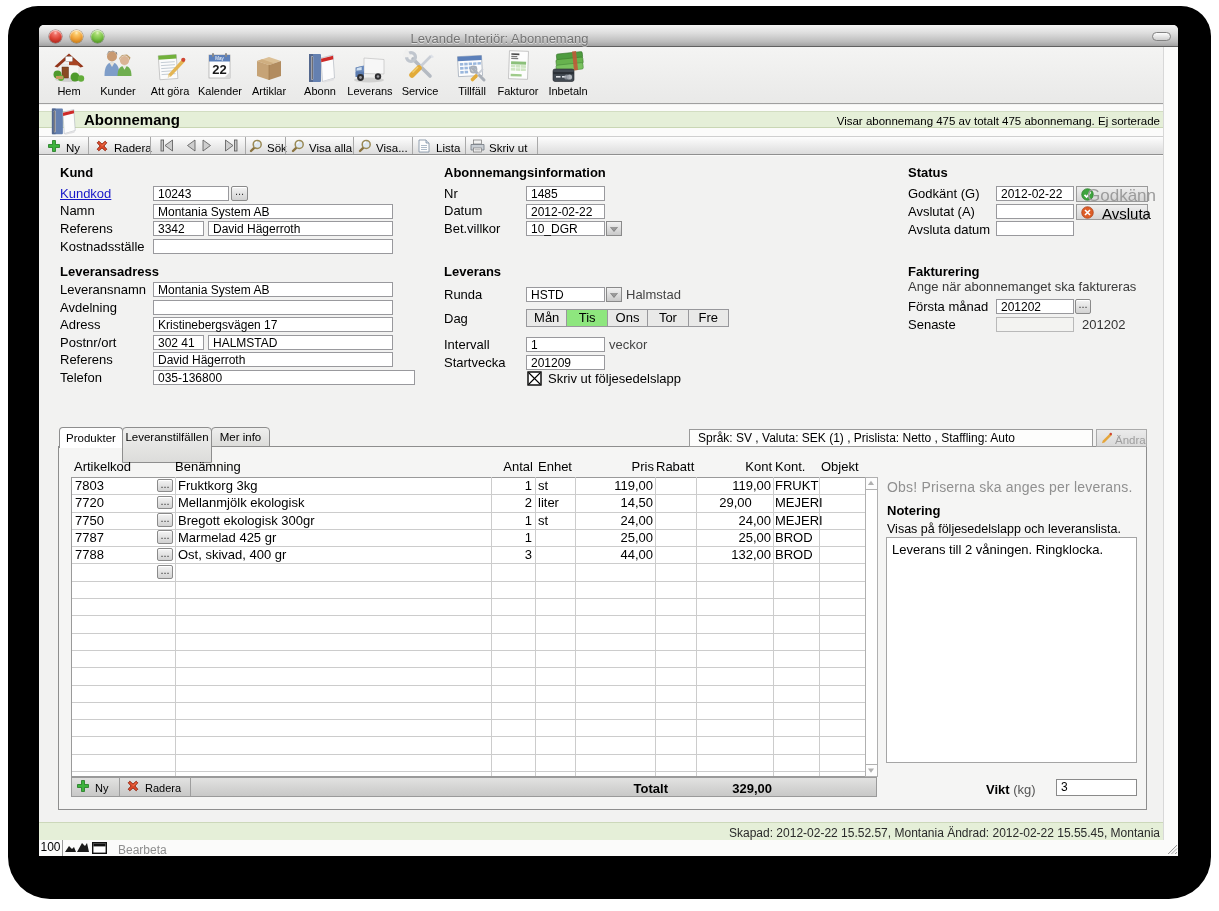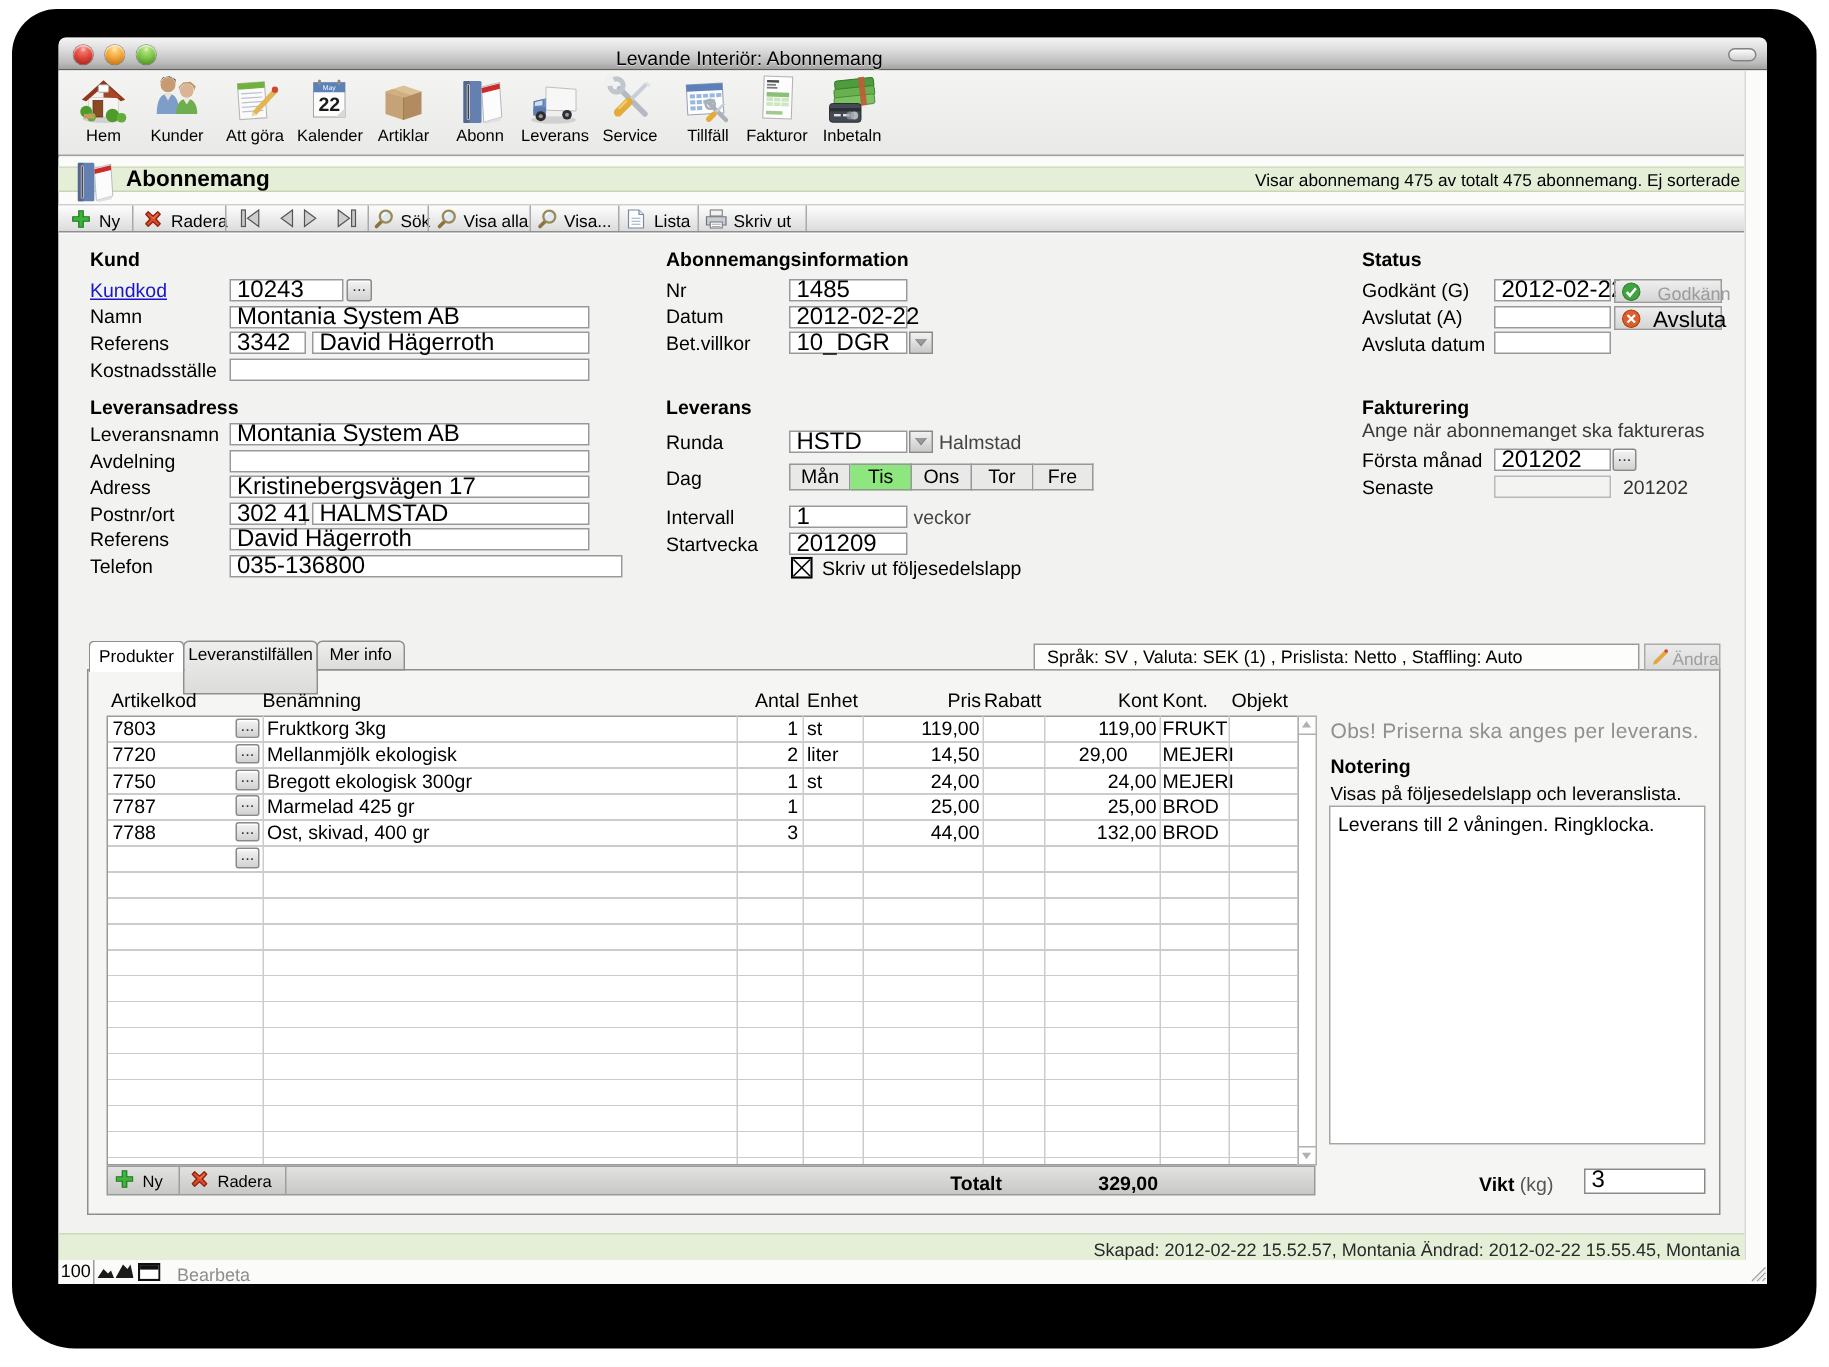--- a/index.html
+++ b/index.html
@@ -1,35 +1,35 @@
 <!DOCTYPE html>
 <html><head><meta charset="utf-8">
 <style>
 *{box-sizing:border-box;margin:0;padding:0}
 html,body{width:1219px;height:911px;background:#fff;font-family:"Liberation Sans",sans-serif;overflow:hidden;position:relative}
 .abs{position:absolute}
 .lbl{position:absolute;font-size:13px;color:#000;white-space:nowrap;line-height:14px}
 .b{font-weight:bold}
-.fld{position:absolute;background:#fff;border:1px solid #99999d;font-size:16px;padding:0 3px 0 4px;white-space:nowrap;line-height:14px}
+.fld{position:absolute;background:#fff;border:1px solid #99999d;font-size:12px;padding:0 3px 0 4px;white-space:nowrap;line-height:14px}
 .fldg{position:absolute;background:#f3f3f1;border:1px solid #b9b9b9;font-size:13px;padding:0 3px 0 4px;white-space:nowrap;line-height:14px}
 .dots{position:absolute;background:linear-gradient(#f4f4f4,#d2d2d2);border:1px solid #8a8a8a;border-radius:2px;font-size:11px;line-height:9px;text-align:center;color:#333;box-shadow:inset 0 1px 0 #fff}
 .vline{position:absolute;width:1px;background:#ccc}
 .sep{position:absolute;width:1px;background:#a9a9a9}
 </style></head>
 <body>
 
 <div class="abs" style="left:8px;top:6px;width:1203px;height:893px;background:#000;border-radius:30px 30px 42px 42px"></div>
 
 <div class="abs" style="left:39px;top:25px;width:1139px;height:831px;background:#f2f2f1;border-radius:5px 5px 0 0"></div>
 
 <div class="abs" style="left:39px;top:25px;width:1139px;height:22px;border-radius:5px 5px 0 0;background:linear-gradient(180deg,#f5f5f5 0%,#dcdcdc 40%,#bcbcbc 80%,#a2a2a2 100%);border-bottom:1px solid #606060"></div>
 <div class="abs" style="left:49px;top:30px;width:13px;height:13px;border-radius:50%;background:radial-gradient(circle at 50% 22%,#ffc9c2 0%,#f07168 18%,#dd4437 50%,#ad271d 85%,#7c150e 100%);box-shadow:inset 0 1px 1px rgba(255,255,255,.7),0 0 0 0.5px rgba(60,10,5,.5)"></div>
 <div class="abs" style="left:70px;top:30px;width:13px;height:13px;border-radius:50%;background:radial-gradient(circle at 50% 22%,#ffeebe 0%,#fbc96a 18%,#f0a33a 50%,#c87a15 85%,#8f5406 100%);box-shadow:inset 0 1px 1px rgba(255,255,255,.7),0 0 0 0.5px rgba(90,55,5,.5)"></div>
 <div class="abs" style="left:91px;top:30px;width:13px;height:13px;border-radius:50%;background:radial-gradient(circle at 50% 22%,#e2f5c0 0%,#a8dc72 18%,#7cc348 50%,#4f9422 85%,#2f6a10 100%);box-shadow:inset 0 1px 1px rgba(255,255,255,.7),0 0 0 0.5px rgba(30,70,10,.5)"></div>
-<div class="abs" style="left:39px;top:31px;width:921px;text-align:center;font-size:13px;color:#000000;text-shadow:0 1px 0 rgba(255,255,255,.55)">Levande Interiör: Abonnemang</div>
+<div class="abs" style="left:39px;top:31px;width:921px;text-align:center;font-size:13px;color:#737373;text-shadow:0 1px 0 rgba(255,255,255,.55)">Levande Interiör: Abonnemang</div>
 <div class="abs" style="left:1152px;top:32px;width:19px;height:9px;border-radius:5px;background:linear-gradient(#fdfdfd,#cfcfcf);border:1px solid #838383"></div>
 
 <div class="abs" style="left:39px;top:47px;width:1124px;height:57px;background:linear-gradient(#f4f4f3,#e9e9e8);border-bottom:1px solid #9f9f9f"></div>
 <div id="toolicons">
 <svg class="abs" style="left:52px;top:50px" width="34" height="34" viewBox="0 0 34 34">
       <ellipse cx="17" cy="29" rx="14" ry="3" fill="#000" opacity=".12"></ellipse>
       <rect x="7" y="15" width="20" height="13" fill="#f6f5f3" stroke="#cfccc4" stroke-width=".5"></rect>
       <path d="M17 3.5 31.5 16.5 28.5 17.5 17 7.5 5.5 17.5 2.5 16.5Z" fill="#93351a"></path>
       <path d="M17 5 29 15.5 17 15Z" fill="#a84524"></path>
       <rect x="13.5" y="6.5" width="7" height="5" rx="1" fill="#fdfdfd" stroke="#9a9a9a" stroke-width=".6"></rect>
@@ -346,21 +346,21 @@
 <div class="lbl" style="left:908px;top:205px">Avslutat (A)</div>
 <div class="lbl" style="left:908px;top:223px">Avsluta datum</div>
 <div class="fld" style="left:996px;top:186px;width:78px;height:15px">2012-02-22</div>
 <div class="fld" style="left:996px;top:203.6px;width:78px;height:15px"></div>
 <div class="fld" style="left:996px;top:221.2px;width:78px;height:15px"></div>
 <div class="abs" style="left:1076px;top:186px;width:72px;height:16px;background:linear-gradient(#efefef,#d5d5d5);border:1px solid #9a9a9a;font-size:12px;line-height:14px;color:#9b9b9b">
 <svg style="position:absolute;left:4px;top:1px" width="13" height="13" viewBox="0 0 13 13">
         <circle cx="6.5" cy="6.5" r="5.8" fill="#3fa43f" stroke="#2a7a2a" stroke-width=".7"></circle>
         <path d="M3.5 6.8 5.6 9 9.6 4.2" stroke="#fff" stroke-width="1.7" fill="none"></path>
       </svg>
-<span style="position:absolute;left:28px;top:2px;font-size:12px">Godkänn</span>
+<span style="position:absolute;left:10px;top:2px;font-size:17px">Godkänn</span>
     </div>
 <div class="abs" style="left:1076px;top:204px;width:72px;height:16px;background:linear-gradient(#efefef,#d5d5d5);border:1px solid #9a9a9a;font-size:12px;line-height:14px;color:#000">
 <svg style="position:absolute;left:4px;top:1px" width="13" height="13" viewBox="0 0 13 13">
         <circle cx="6.5" cy="6.5" r="5.8" fill="#dd5e28" stroke="#a83a12" stroke-width=".7"></circle>
         <path d="M4 4 9 9 M9 4 4 9" stroke="#fff" stroke-width="1.6" fill="none"></path>
       </svg>
 <span style="position:absolute;left:25px;top:2px;font-size:15px">Avsluta</span>
     </div>
 
 <div class="lbl b" style="left:908px;top:265px">Fakturering</div>

